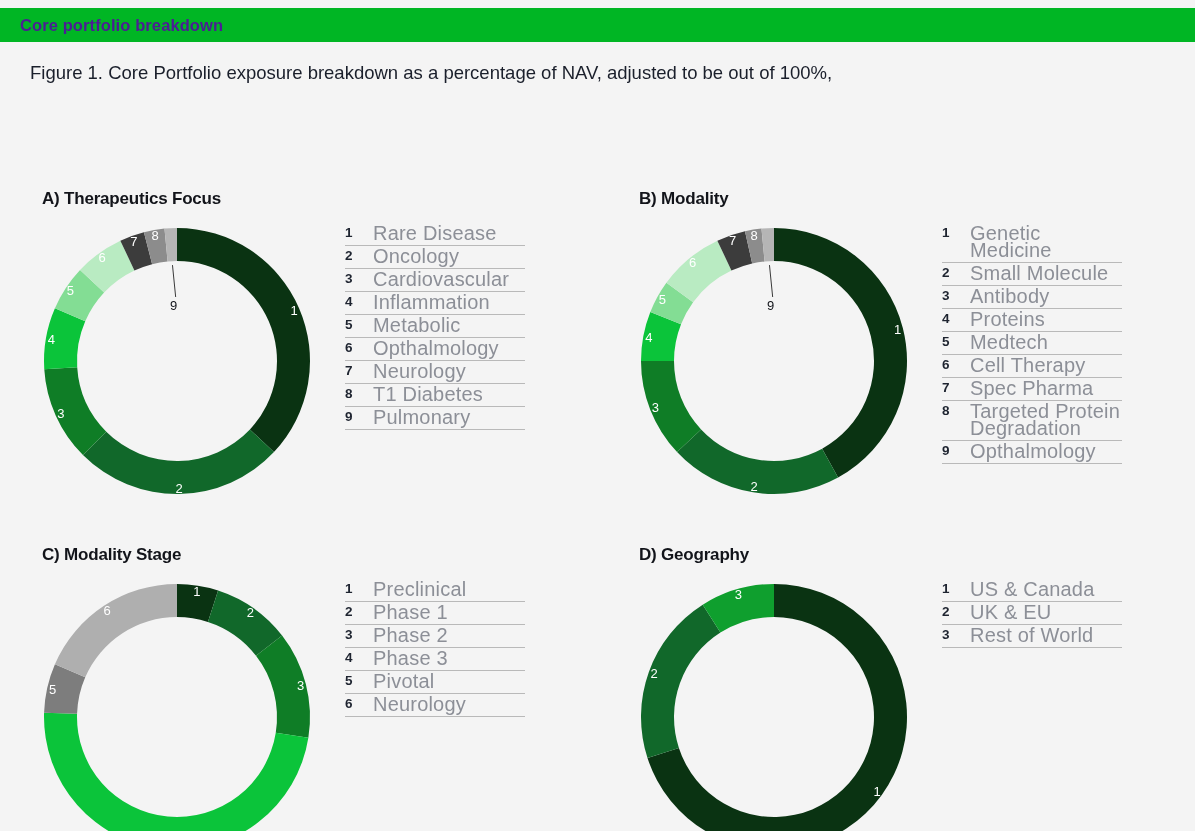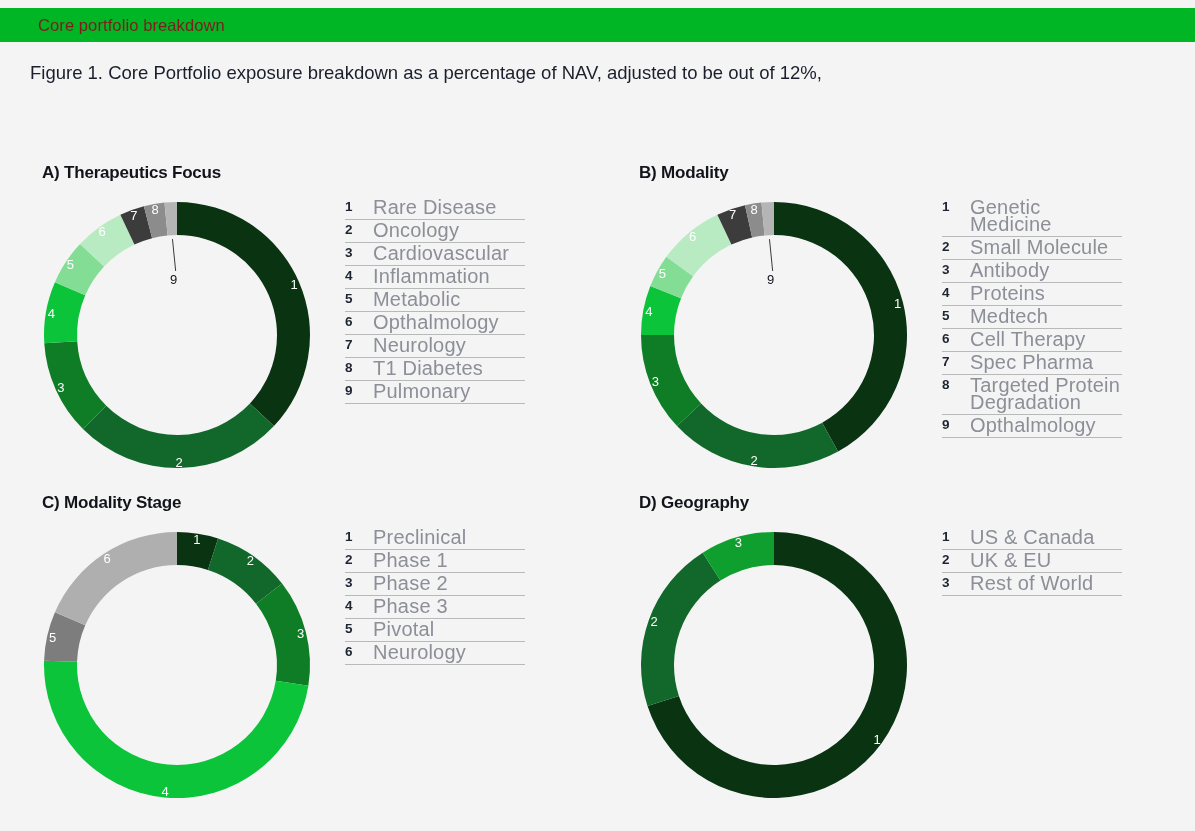--- a/index.html
+++ b/index.html
@@ -20,25 +20,25 @@
   
   .header-bar {
     position: absolute;
     left: 0; top: 8px;
     width: 1195px; height: 34px;
     background: #00b624;
     display: flex;
     align-items: center;
   }
   .header-title {
-    color: #7f1d1d;
+    color: #4c1d95;
     font-size: 16.5px;
-    font-weight: 400;
+    font-weight: 700;
     letter-spacing: 0.1px;
-    padding-left: 38px;
+    padding-left: 20px;
   }
   
   .caption {
     position: absolute;
     left: 30px; top: 60px;
     width: 1140px;
     color: #1a1f2b;
     font-size: 18.5px;
     line-height: 25px;
     font-weight: 400;
@@ -51,20 +51,21 @@
     width: 1195px;
   }
   .chart-row {
     display: flex;
     width: 1195px;
   }
   .chart-cell {
     width: 597px;
     position: relative;
     height: 330px;
+    margin-top: 26px;
   }
   .chart-title {
     position: absolute;
     left: 42px; top: 8px;
     font-size: 17px;
     font-weight: bold;
     color: #12141a;
     letter-spacing: -0.2px;
   }
   .donut-wrap {
@@ -117,21 +118,21 @@
 </head>
 <body>
 
 <div class="page">
 
   <div class="header-bar">
     <span class="header-title">Core portfolio breakdown</span>
   </div>
 
   <div class="caption">
-    <div>Figure 1. Core Portfolio exposure breakdown as a percentage of NAV, adjusted to be out of 12%,</div>
+    <div>Figure 1. Core Portfolio exposure breakdown as a percentage of NAV, adjusted to be out of 100%,</div>
   </div>
 
   <div class="charts" id="charts-container">
       <div class="chart-row">
         <div class="chart-cell">
           <div class="chart-title">A) Therapeutics Focus</div>
           <div class="donut-wrap">
             <svg width="290" height="290" viewBox="0 0 290 290">
               <path d="M 145 12 A 133 133 0 0 1 241.95282744704775 236.0447650885156 L 217.89686274214117 213.45471059286885 A 100 100 0 0 0 145 45 Z" fill="#0a3312"></path>
               <path d="M 241.95282744704775 236.0447650885156 A 133 133 0 0 1 50.95479810218919 239.04520189781084 L 74.28932188134526 215.71067811865476 A 100 100 0 0 0 217.89686274214117 213.45471059286885 Z" fill="#11682a"></path>

